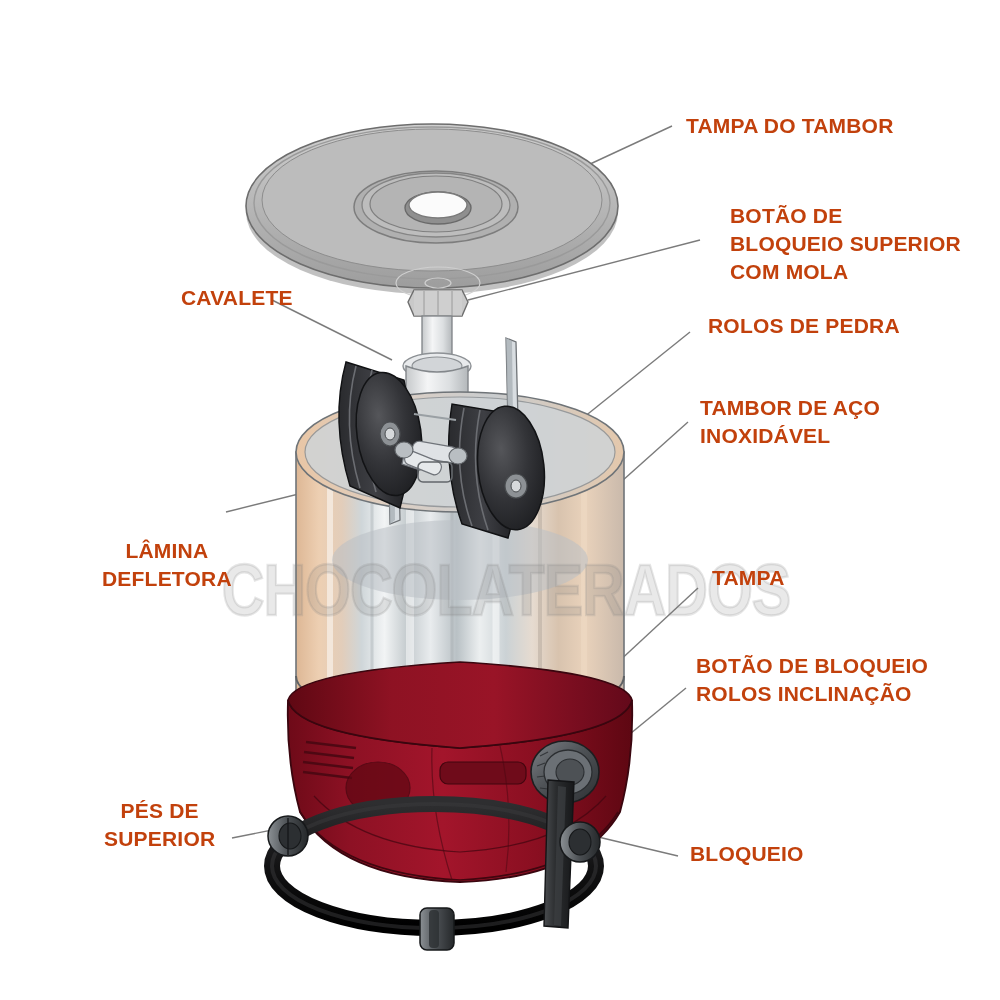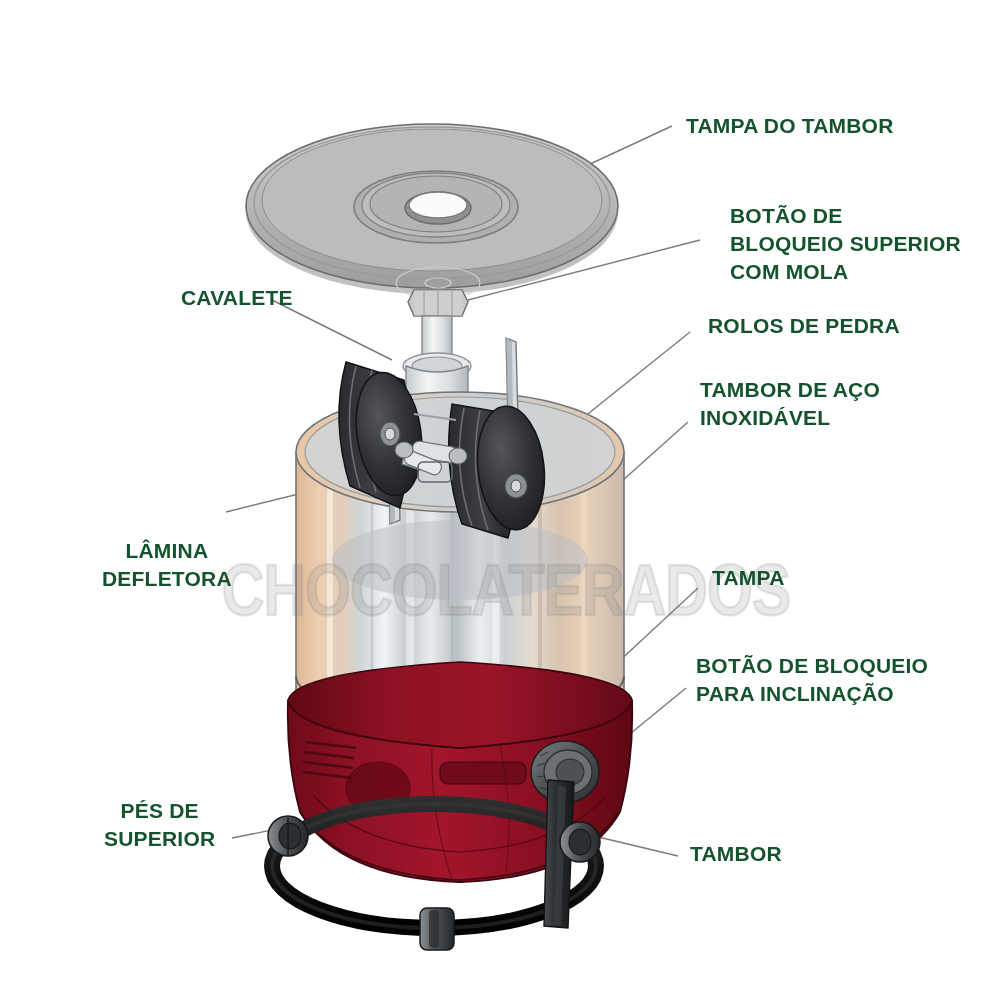--- a/index.html
+++ b/index.html
@@ -9,21 +9,21 @@
     font-family:"Liberation Sans", sans-serif;
     position:relative;
     overflow:hidden;
   }
   #stage { position:absolute; left:0; top:0; width:1000px; height:1000px; }
 
   
   .label {
     position:absolute;
     font-weight:bold;
-    color:#14532d;
+    color:#c2410c;
     font-size:21px;
     line-height:1.33;
     letter-spacing:0.2px;
     white-space:pre-line;
     font-family:"Liberation Sans", sans-serif;
   }
   .label.r { text-align:left; }
   .label.l { text-align:center; }
 
   
@@ -307,29 +307,29 @@
   <div class="wm">CHOCOLATERADOS</div>
 
   <div class="label r" style="left:686px; top:112px;">TAMPA DO TAMBOR</div>
 
   <div class="label r" style="left:708px; top:312px;">ROLOS DE PEDRA</div>
 
   <div class="label r" style="left:730px; top:202px;">BOTÃO DE
 BLOQUEIO SUPERIOR
 COM MOLA</div>
 
-  <div class="label r" style="left:700px; top:376px;">TAMBOR DE AÇO
+  <div class="label r" style="left:700px; top:394px;">TAMBOR DE AÇO
 INOXIDÁVEL</div>
 
   <div class="label r" style="left:712px; top:564px;">TAMPA</div>
 
   <div class="label r" style="left:696px; top:652px;">BOTÃO DE BLOQUEIO
-PARA INCLINAÇÃO</div>
-
-  <div class="label r" style="left:690px; top:840px;">TAMBOR</div>
+ROLOS INCLINAÇÃO</div>
+
+  <div class="label r" style="left:690px; top:840px;">BLOQUEIO</div>
 
   <div class="label l" style="left:160px; top:284px;margin-left:21px;">CAVALETE</div>
 
   <div class="label l" style="left:102px; top:497px;margin-top:40px;">LÂMINA
 DEFLETORA</div>
 
   <div class="label l" style="left:104px; top:797px;">PÉS DE
 SUPERIOR</div>
 
 </div>

